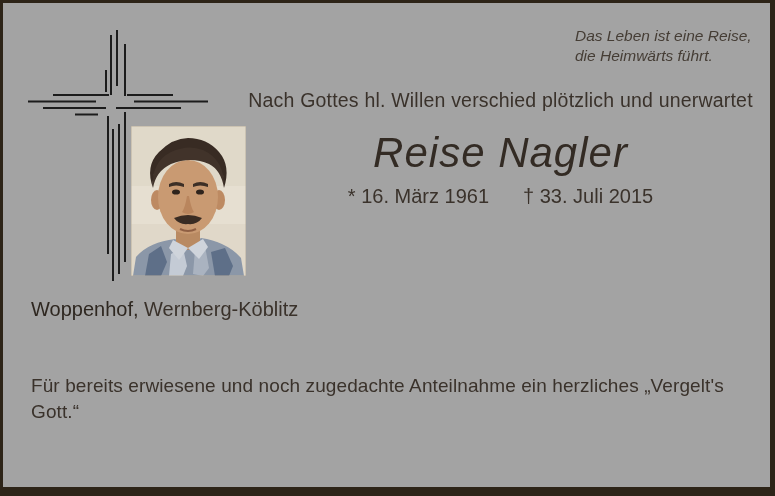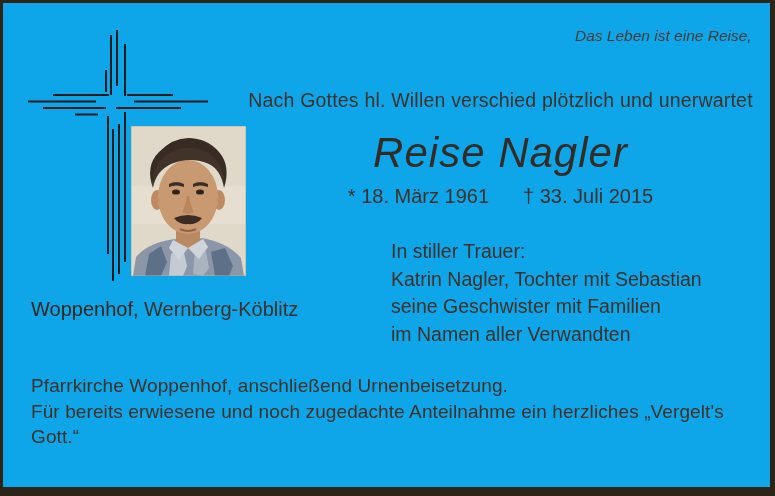--- a/index.html
+++ b/index.html
@@ -9,21 +9,21 @@
     background: #ffffff;
     position: relative;
     overflow: hidden;
   }
   .card {
     position: absolute; inset: 0;
     box-sizing: border-box;
     border-style: solid;
     border-color: #2d2418;
     border-width: 3px 5px 9px 3px;
-    background: #0ea5e9;
+    background: #a3a3a3;
   }
   .abs { position: absolute; }
   .txt { color: #3a322b; }
 
   .quote {
     left: 572px; top: 23px;
     font-style: italic;
     font-size: 15.5px; line-height: 20px;
     color: #453d35;
   }
@@ -111,39 +111,33 @@
 
       <path d="M43,92 Q57,86 71,92 Q66,99 57,98 Q48,99 43,92 Z" fill="#3a2c23"></path>
 
       <path d="M49,103 Q57,107 65,103" stroke="#8f5f43" stroke-width="2" fill="none"></path>
       <rect x="0" y="0" width="115" height="150" fill="none" stroke="#b7ad9c" stroke-width="1"></rect>
     </svg>
   </div>
 
   <div class="abs quote">
     <div>Das Leben ist eine Reise,</div>
+    <div>die Heimwärts führt.</div>
   </div>
 
   <div class="abs center-col intro txt">Nach Gottes hl. Willen verschied plötzlich und unerwartet</div>
 
   <div class="abs center-col name">Reise Nagler</div>
 
   <div class="abs center-col dates txt">
-    <span>* 18. März 1961</span><span class="sep"></span><span>† 33. Juli 2015</span>
+    <span>* 16. März 1961</span><span class="sep"></span><span>† 33. Juli 2015</span>
   </div>
 
-  <div class="abs mourners txt">
-    <div>In stiller Trauer:</div>
-    <div>Katrin Nagler, Tochter mit Sebastian</div>
-    <div>seine Geschwister mit Familien</div>
-    <div>im Namen aller Verwandten</div>
-  </div>
 
   <div class="abs location txt">
     <span class="bold">Woppenhof,</span><span> Wernberg-Köblitz</span>
   </div>
 
   <div class="abs schedule txt">
-    <div>Pfarrkirche Woppenhof, anschließend Urnenbeisetzung.</div>
     <div>Für bereits erwiesene und noch zugedachte Anteilnahme ein herzliches „Vergelt's Gott.“</div>
   </div>
 
 </div>
 
 </body></html>

